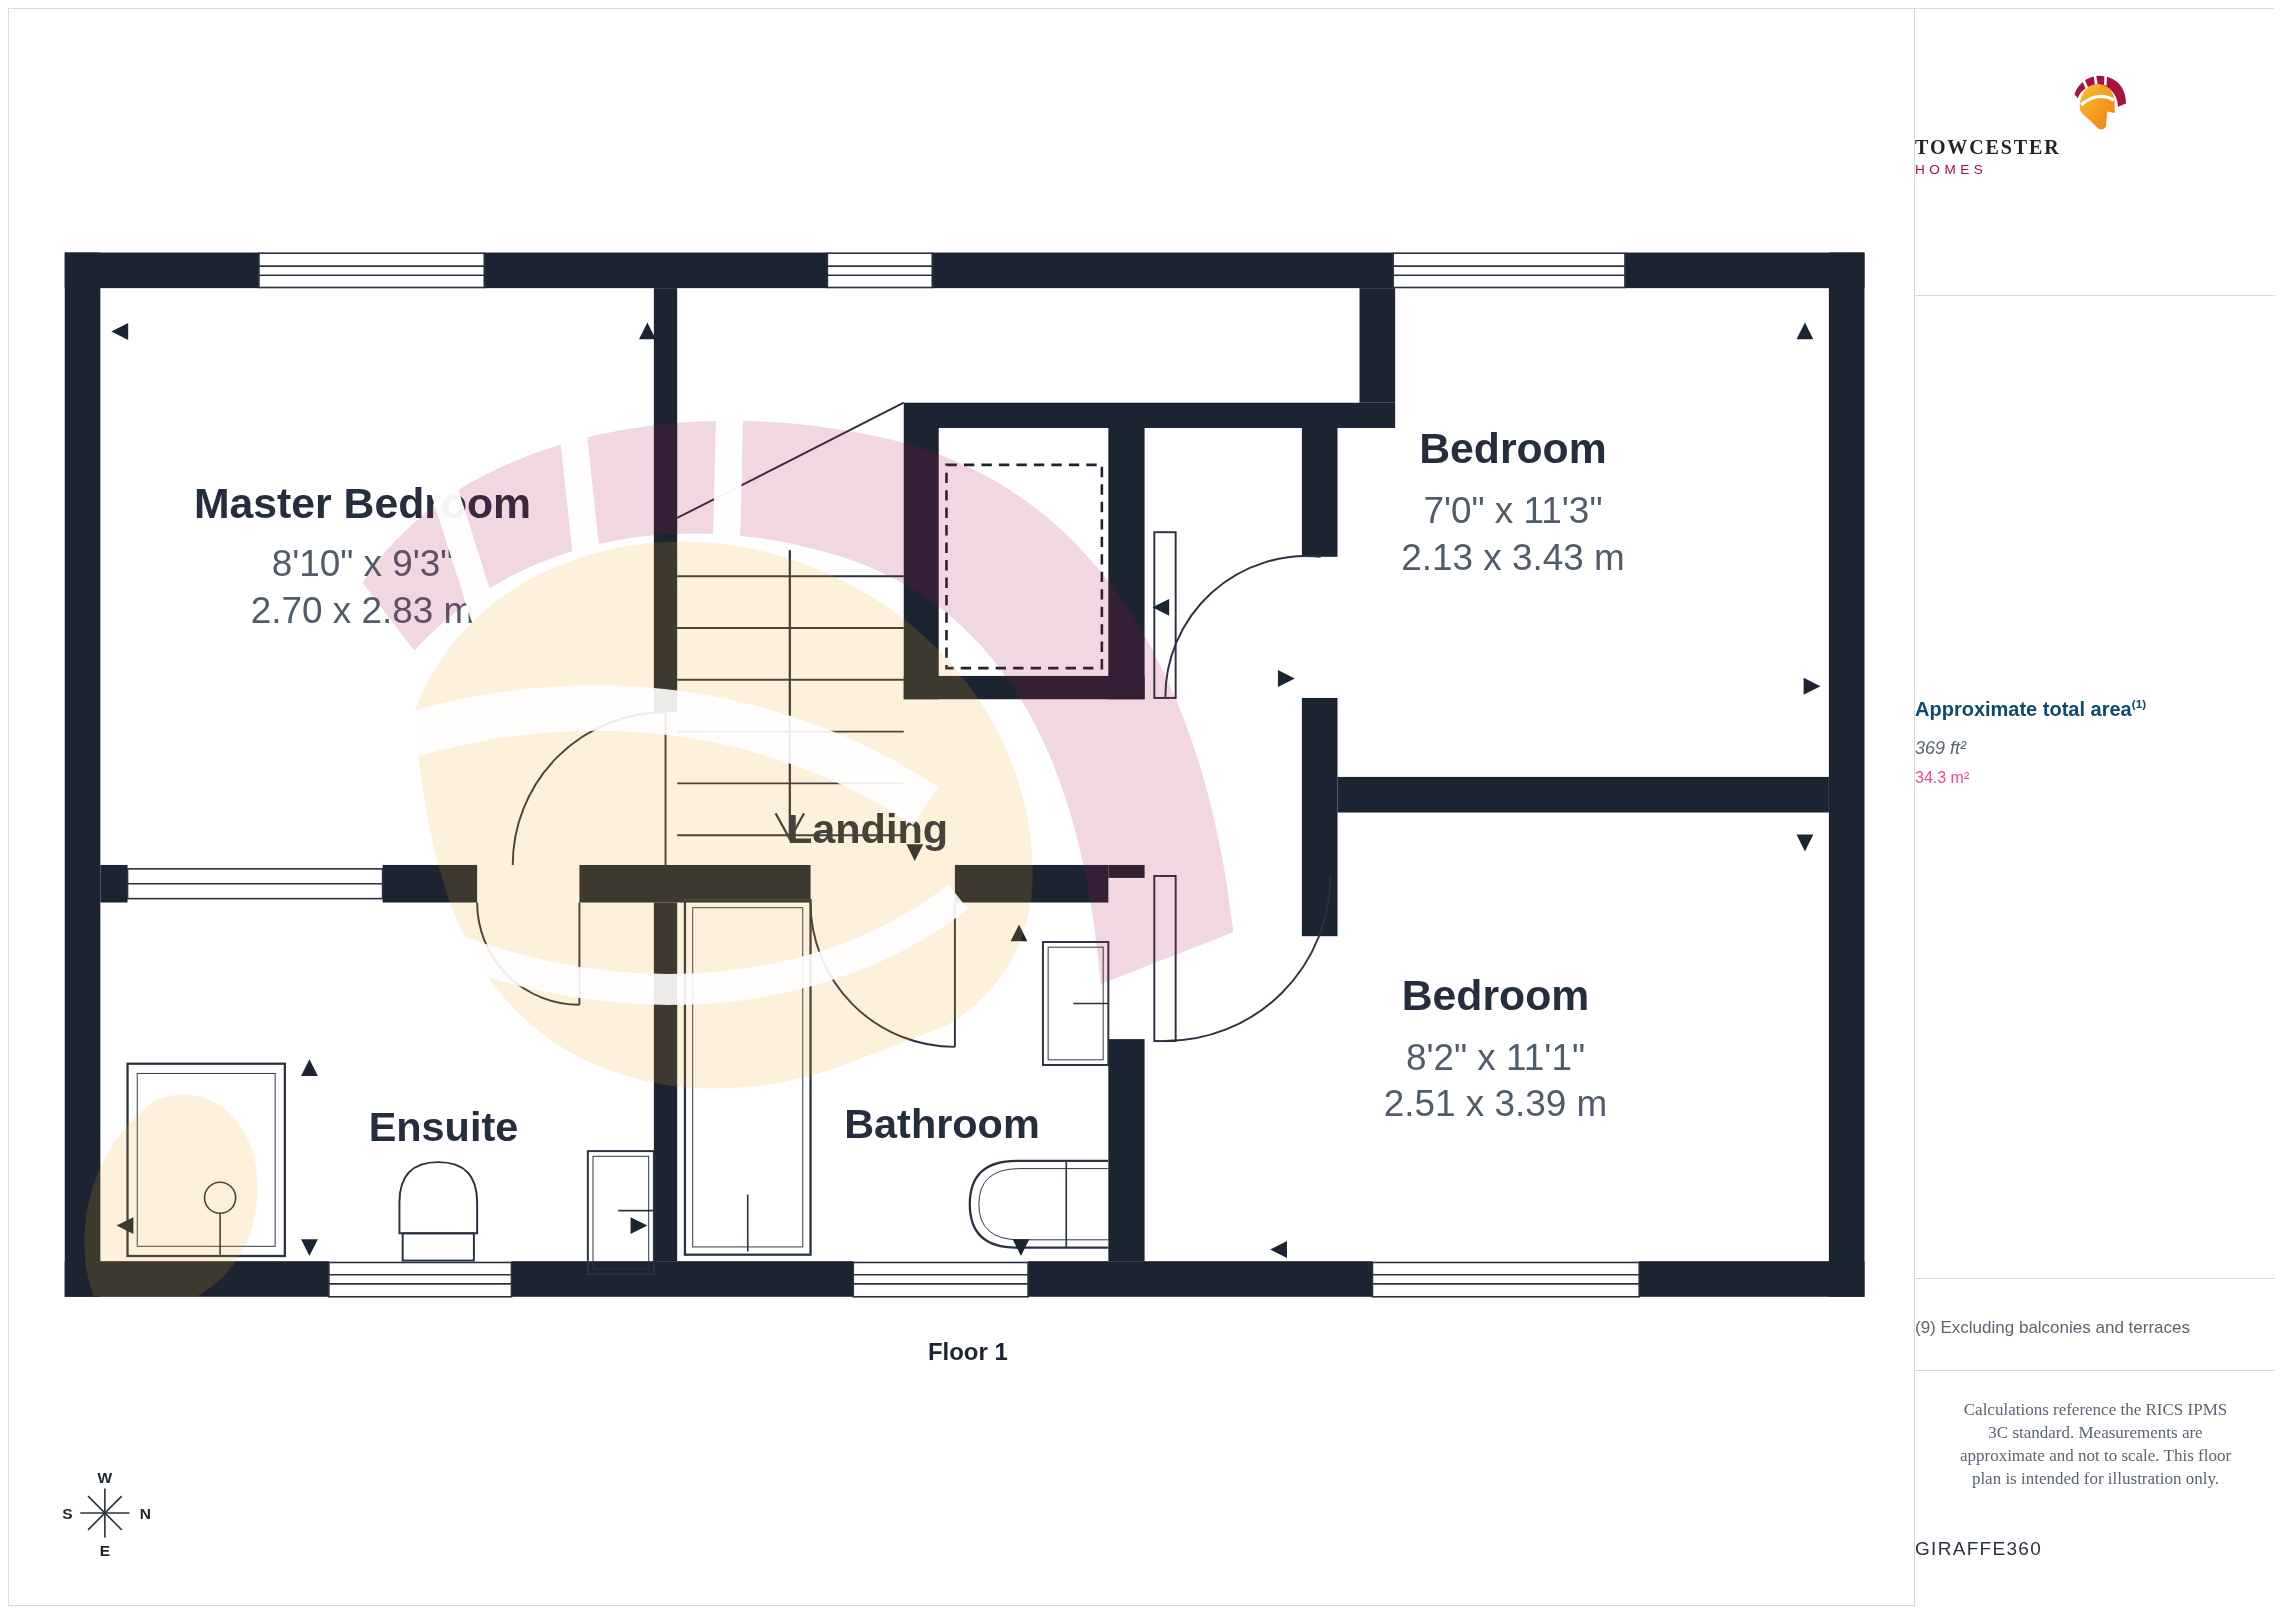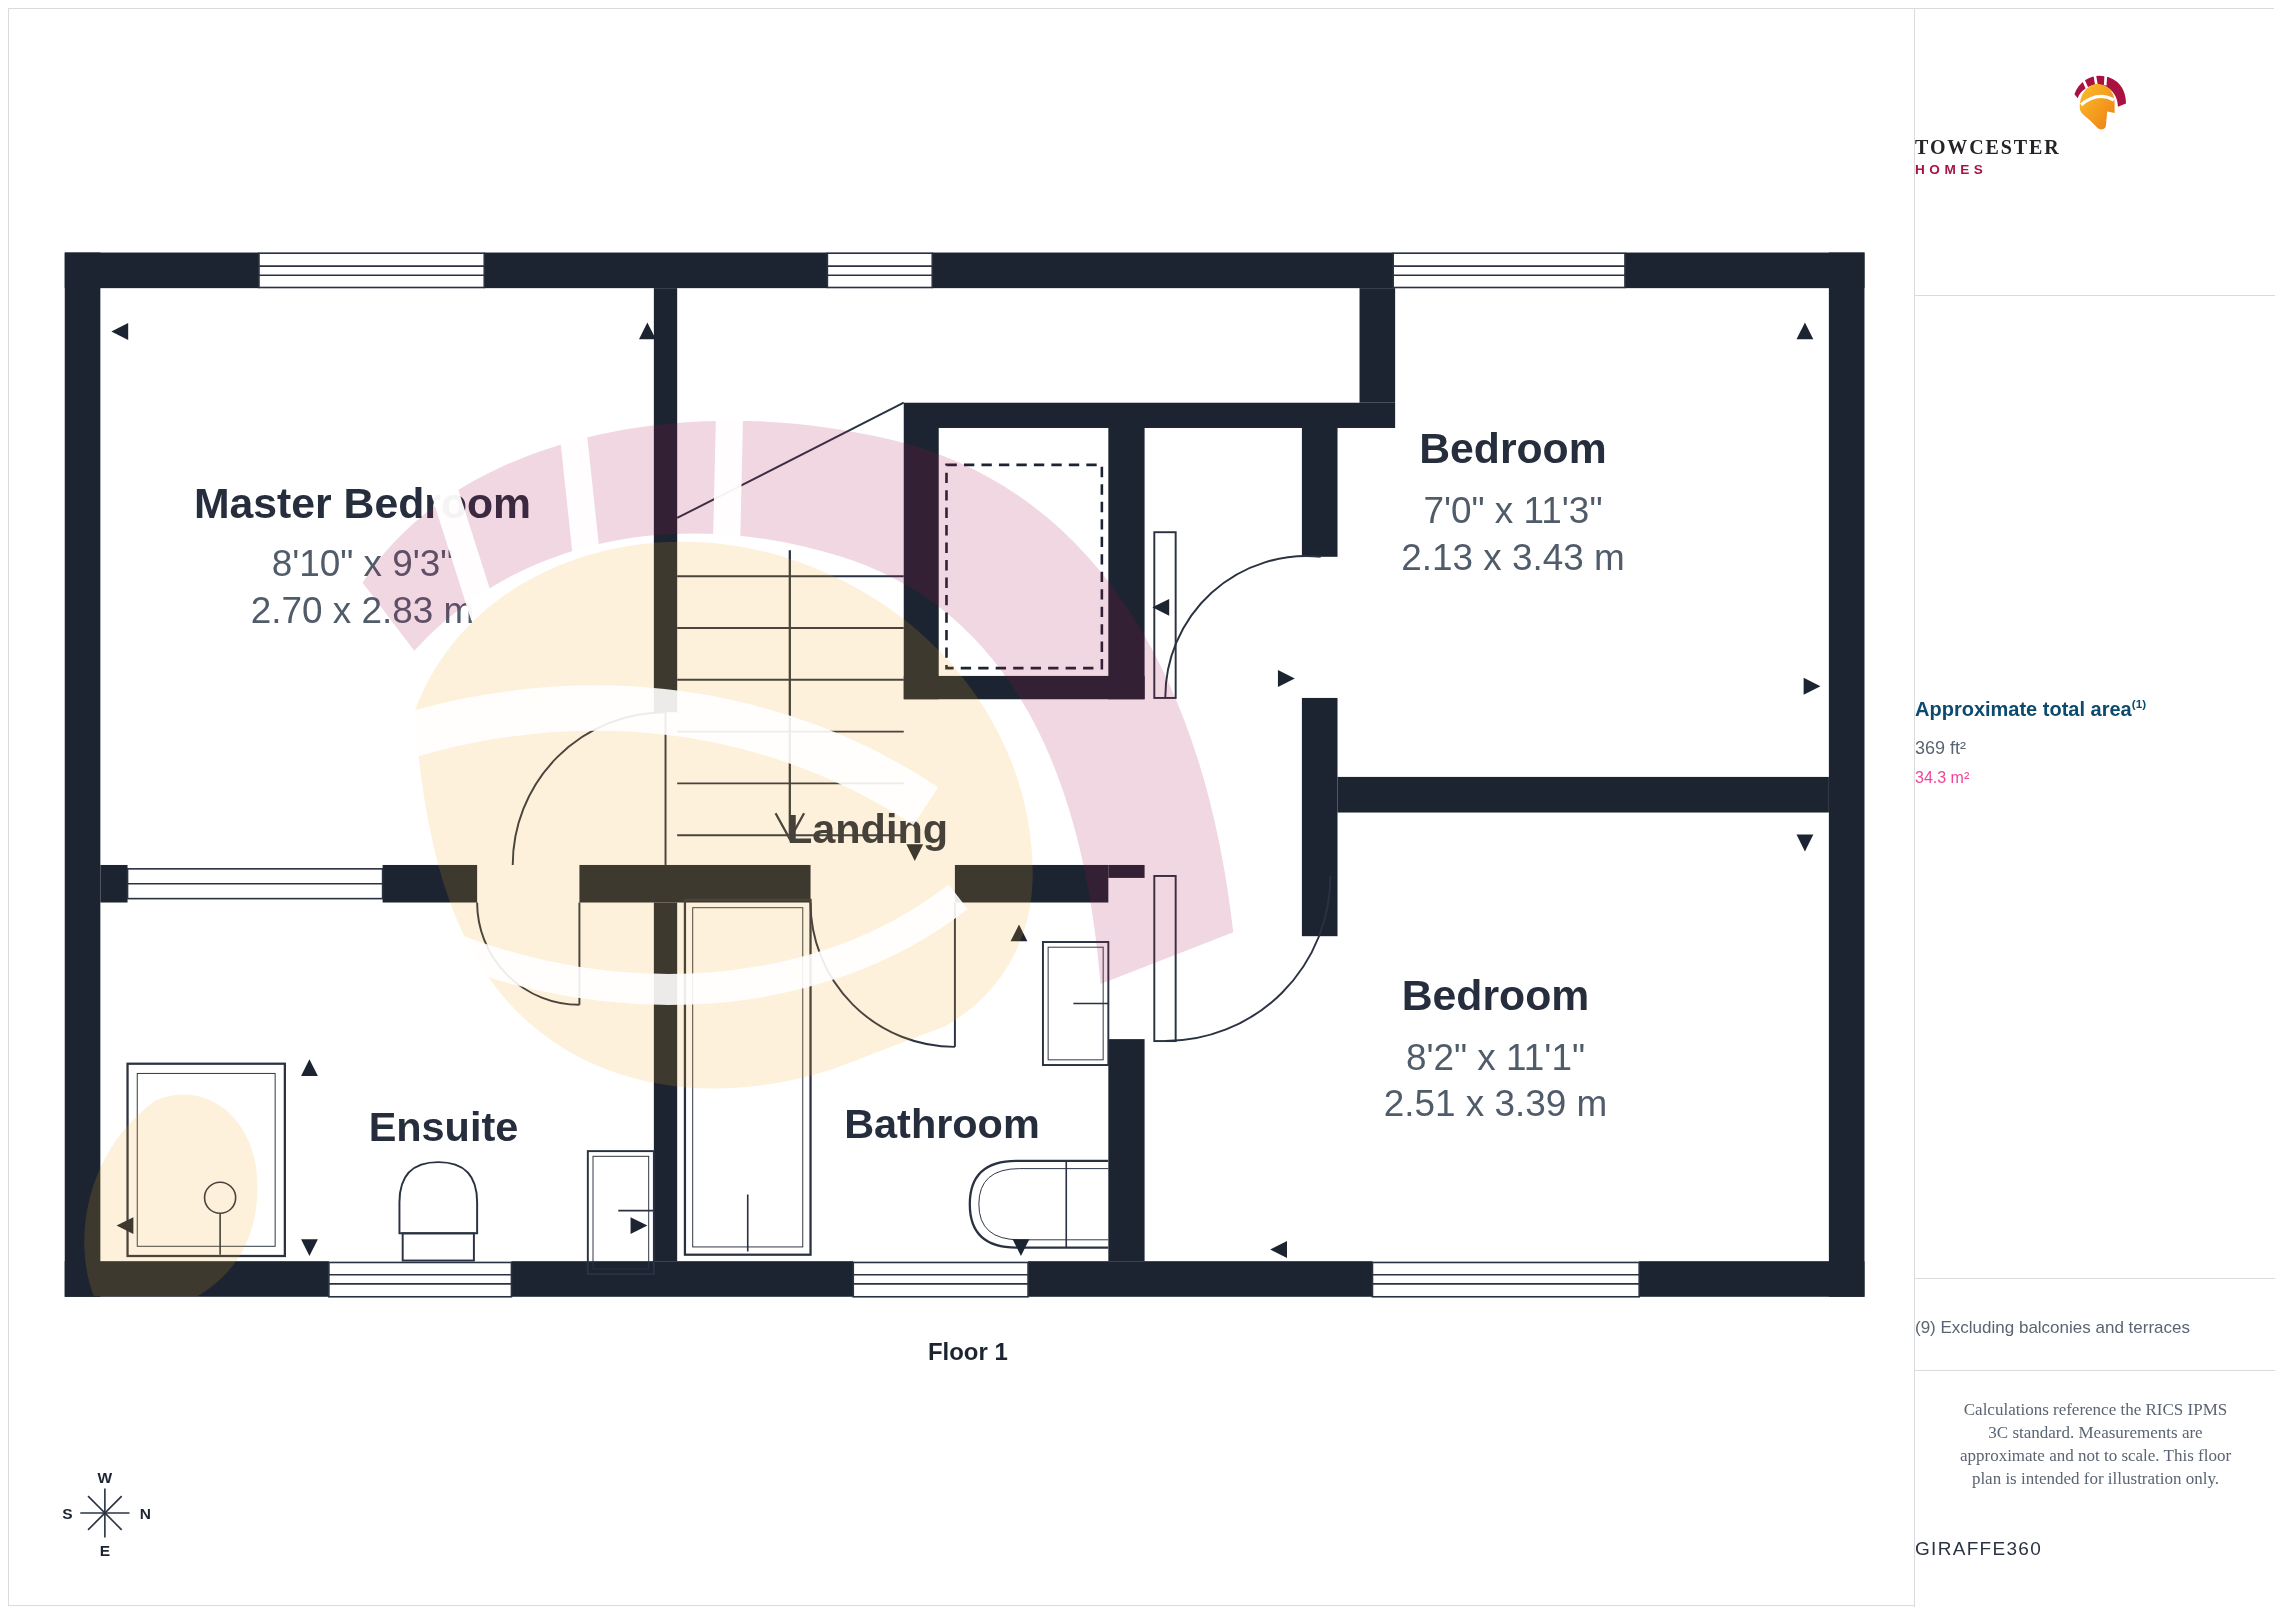--- a/index.html
+++ b/index.html
@@ -11,24 +11,24 @@
     border:1.3px solid #d9dbdd;box-sizing:border-box;pointer-events:none;}
   #plan-svg{position:absolute;left:0;top:0;}
   
   .sidebar{position:absolute;left:1914px;top:9px;width:361px;height:1598px;
     border-left:1.3px solid #d9dbdd;box-sizing:border-box;background:#fff;}
   .sb-divider{position:absolute;left:0;width:100%;height:0;border-top:1.3px solid #d9dbdd;}
   .sb-center{position:absolute;left:0;width:100%;text-align:left;}
   .logo-helmet{position:absolute;left:144px;top:57px;}
   .logo-title{top:127px;font-family:"Liberation Serif",serif;font-weight:700;
     font-size:20px;letter-spacing:1.9px;color:#262228;}
-  .logo-sub{top:153px;font-weight:700;font-size:13.6px;letter-spacing:4.5px;color:#a91349;}
+  .logo-sub{top:153px;font-weight:400;font-size:13.6px;letter-spacing:4.5px;color:#a91349;}
   .area-title{top:688px;font-weight:700;font-size:20px;color:#0c4a6e;}
   .area-title sup{font-size:11.7px;}
-  .area-ft{top:729px;font-size:18px;color:#5a6472;}
+  .area-ft{top:729px;font-size:18px;color:#5a6472;font-style:italic;}
   .area-m{top:760px;font-size:16px;color:#ec4899;}
   .footnote{top:1309px;font-size:17px;color:#5a6472;}
   .calc{position:absolute;left:38px;top:1389px;width:285px;text-align:center;
     font-size:17px;line-height:23px;color:#5a6472;font-family:Liberation Serif, serif;}
   .brand{top:1529px;font-size:19px;color:#2b3342;letter-spacing:1.3px;}
   .brand .b{font-weight:400;margin-top:24px;}
 </style>
 </head>
 <body>
 

